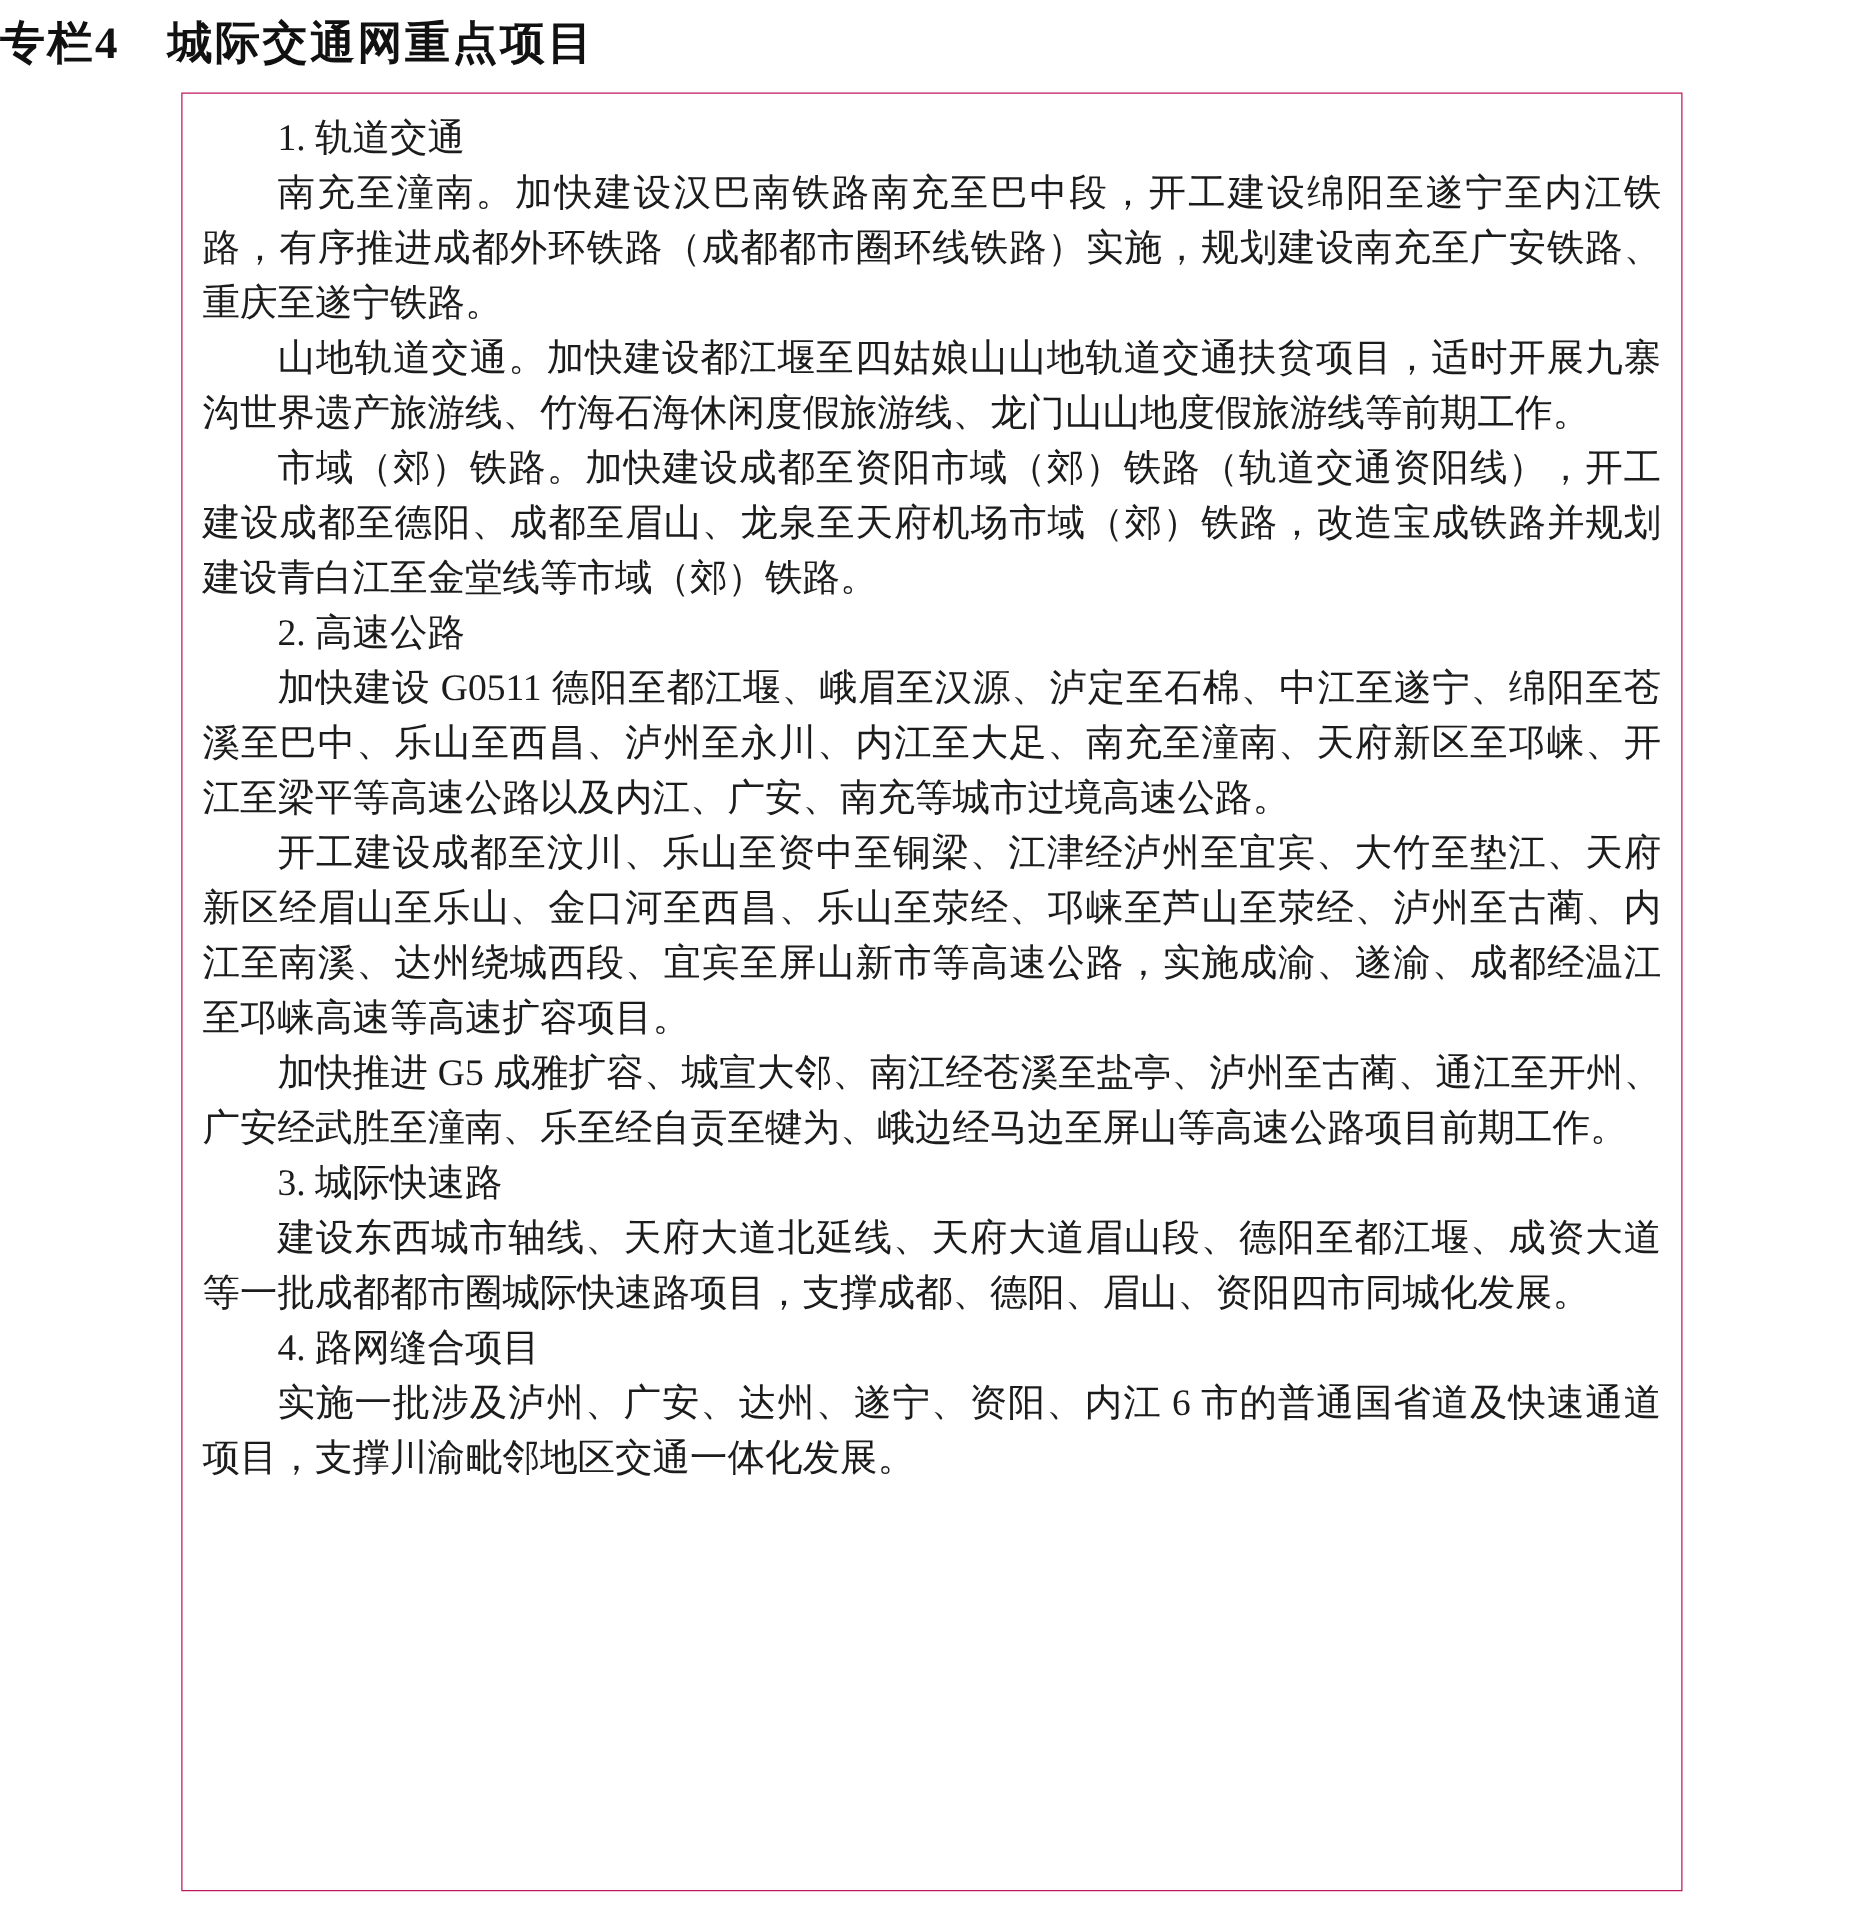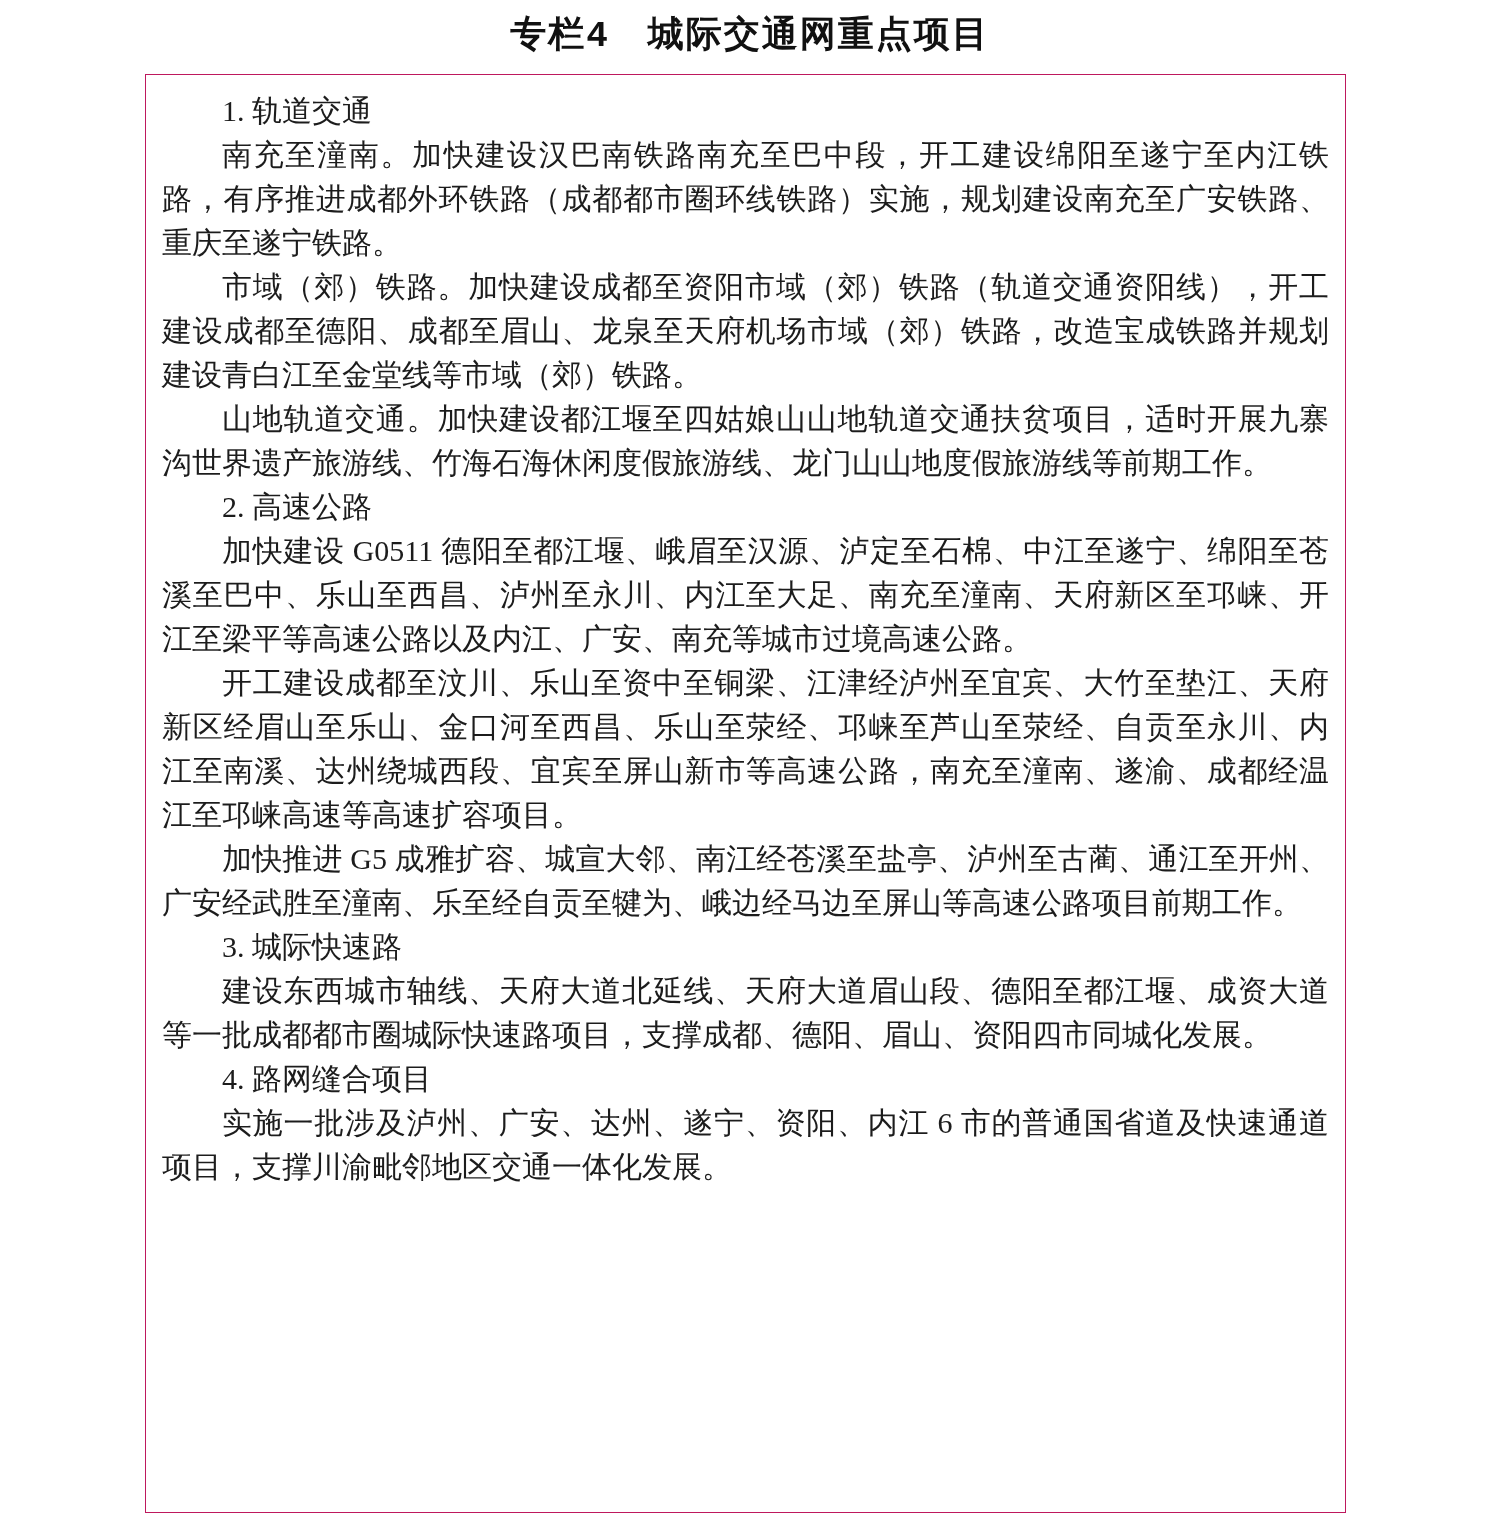--- a/index.html
+++ b/index.html
@@ -13,22 +13,21 @@
   .page {
     position: relative;
     width: 1500px;
     height: 1526px;
     background: #ffffff;
     color: #1a1a1a;
   }
   .doc-title {
     margin: 0;
     padding-top: 10px;
-    text-align: center;
-    font-family: Liberation Mono, monospace;
+    font-family: Liberation Serif, serif;
     font-weight: 700;
     font-size: 36px;
     letter-spacing: 2px;
     color: #111111;
   }
   .callout-box {
     box-sizing: border-box;
     position: absolute;
     left: 145px;
     top: 74px;
@@ -61,26 +60,26 @@
 <body>
 
 <div class="page">
 
   <h1 class="doc-title">专栏4　城际交通网重点项目</h1>
 
   <div class="callout-box body-text">
 
     <p class="sec-heading">1. 轨道交通</p>
     <p class="para">南充至潼南。加快建设汉巴南铁路南充至巴中段，开工建设绵阳至遂宁至内江铁路，有序推进成都外环铁路（成都都市圈环线铁路）实施，规划建设南充至广安铁路、重庆至遂宁铁路。</p>
+    <p class="para">山地轨道交通。加快建设都江堰至四姑娘山山地轨道交通扶贫项目，适时开展九寨沟世界遗产旅游线、竹海石海休闲度假旅游线、龙门山山地度假旅游线等前期工作。</p>
     <p class="para">市域（郊）铁路。加快建设成都至资阳市域（郊）铁路（轨道交通资阳线），开工建设成都至德阳、成都至眉山、龙泉至天府机场市域（郊）铁路，改造宝成铁路并规划建设青白江至金堂线等市域（郊）铁路。</p>
-    <p class="para">山地轨道交通。加快建设都江堰至四姑娘山山地轨道交通扶贫项目，适时开展九寨沟世界遗产旅游线、竹海石海休闲度假旅游线、龙门山山地度假旅游线等前期工作。</p>
 
     <p class="sec-heading">2. 高速公路</p>
     <p class="para">加快建设 G0511 德阳至都江堰、峨眉至汉源、泸定至石棉、中江至遂宁、绵阳至苍溪至巴中、乐山至西昌、泸州至永川、内江至大足、南充至潼南、天府新区至邛崃、开江至梁平等高速公路以及内江、广安、南充等城市过境高速公路。</p>
-    <p class="para">开工建设成都至汶川、乐山至资中至铜梁、江津经泸州至宜宾、大竹至垫江、天府新区经眉山至乐山、金口河至西昌、乐山至荥经、邛崃至芦山至荥经、自贡至永川、内江至南溪、达州绕城西段、宜宾至屏山新市等高速公路，南充至潼南、遂渝、成都经温江至邛崃高速等高速扩容项目。</p>
+    <p class="para">开工建设成都至汶川、乐山至资中至铜梁、江津经泸州至宜宾、大竹至垫江、天府新区经眉山至乐山、金口河至西昌、乐山至荥经、邛崃至芦山至荥经、泸州至古蔺、内江至南溪、达州绕城西段、宜宾至屏山新市等高速公路，实施成渝、遂渝、成都经温江至邛崃高速等高速扩容项目。</p>
     <p class="para">加快推进 G5 成雅扩容、城宣大邻、南江经苍溪至盐亭、泸州至古蔺、通江至开州、广安经武胜至潼南、乐至经自贡至犍为、峨边经马边至屏山等高速公路项目前期工作。</p>
 
     <p class="sec-heading">3. 城际快速路</p>
     <p class="para">建设东西城市轴线、天府大道北延线、天府大道眉山段、德阳至都江堰、成资大道等一批成都都市圈城际快速路项目，支撑成都、德阳、眉山、资阳四市同城化发展。</p>
 
     <p class="sec-heading">4. 路网缝合项目</p>
     <p class="para">实施一批涉及泸州、广安、达州、遂宁、资阳、内江 6 市的普通国省道及快速通道项目，支撑川渝毗邻地区交通一体化发展。</p>
 
   </div>
 </div>

